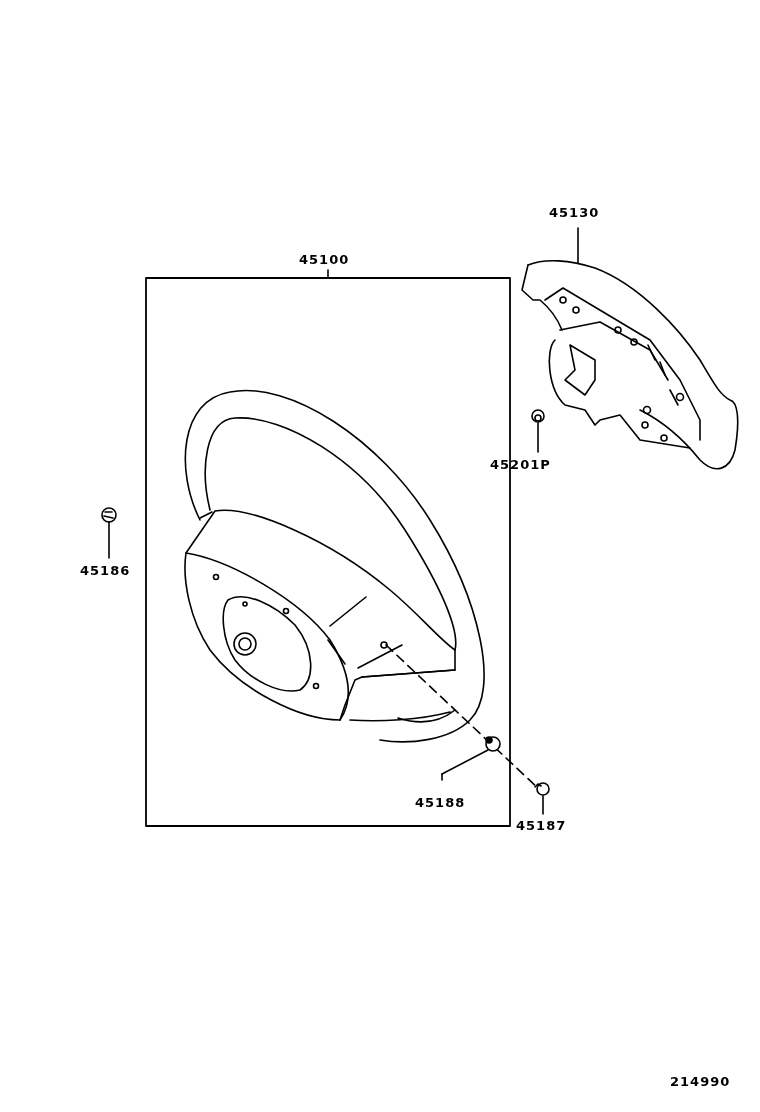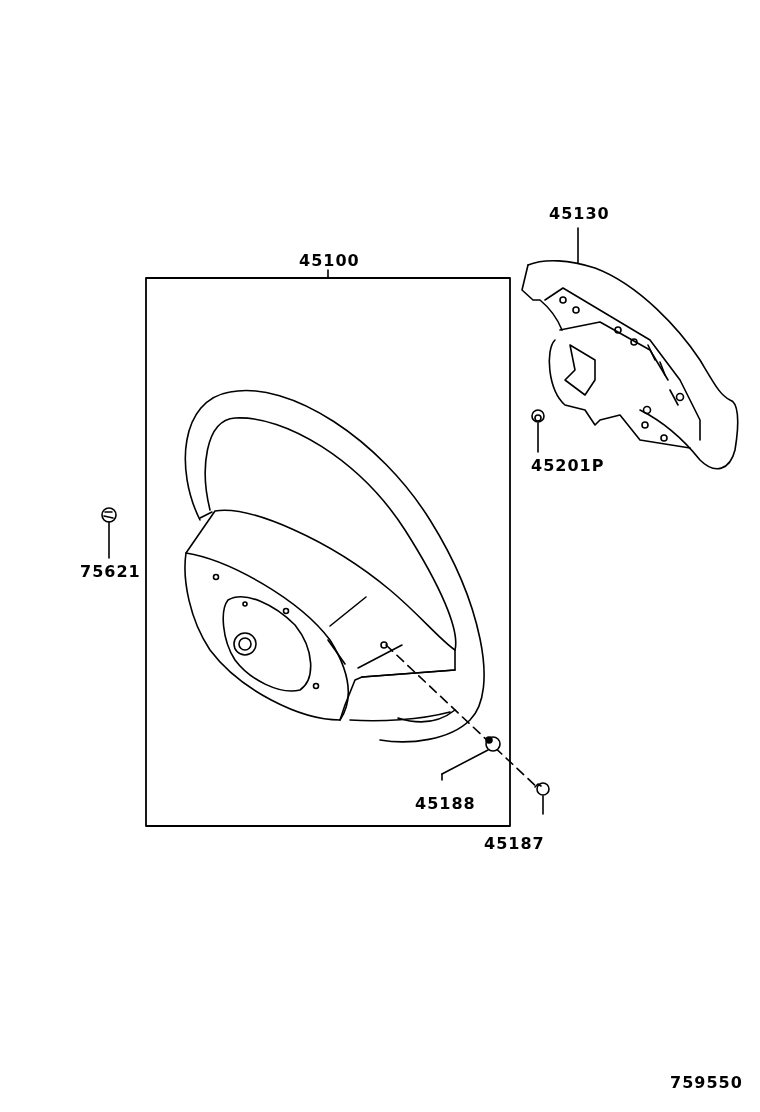--- a/index.html
+++ b/index.html
@@ -1,21 +1,21 @@
 <!DOCTYPE html>
 <html><head>
   <meta charset="utf-8">
   <style>
     html, body { margin: 0; padding: 0; background: #ffffff; }
     body { width: 760px; height: 1112px; position: relative; overflow: hidden; font-family: "Liberation Sans", sans-serif; }
     #diagram { position: absolute; left: 0; top: 0; width: 760px; height: 1112px; }
     .label {
       position: absolute;
       font-family: "DejaVu Sans", sans-serif;
-      font-size: 16px;
+      font-size: 13px;
       font-weight: bold;
       color: #000;
       letter-spacing: 1px;
       line-height: 1;
       white-space: nowrap;
     }
   </style>
 </head>
 <body>
 
@@ -100,17 +100,17 @@
 
   <g>
     <circle cx="538" cy="416" r="6" fill="#fff"></circle>
     <circle cx="538" cy="418" r="3"></circle>
     <line x1="538" y1="423" x2="538" y2="452"></line>
   </g>
 </svg>
 
 <div class="label" style="left:299px; top:253px;text-align:center;">45100</div>
 <div class="label" style="left:549px; top:206px;">45130</div>
-<div class="label" style="left:531px; top:458px;">45201P</div>
-<div class="label" style="left:80px; top:564px;">75621</div>
+<div class="label" style="left:490px; top:458px;">45201P</div>
+<div class="label" style="left:80px; top:564px;">45186</div>
 <div class="label" style="left:415px; top:796px;">45188</div>
-<div class="label" style="left:484px; top:819px;margin-top:17px;">45187</div>
-<div class="label" style="left:670px; top:1075px;">759550</div>
+<div class="label" style="left:516px; top:819px;">45187</div>
+<div class="label" style="left:670px; top:1075px;">214990</div>
 
 </body></html>

